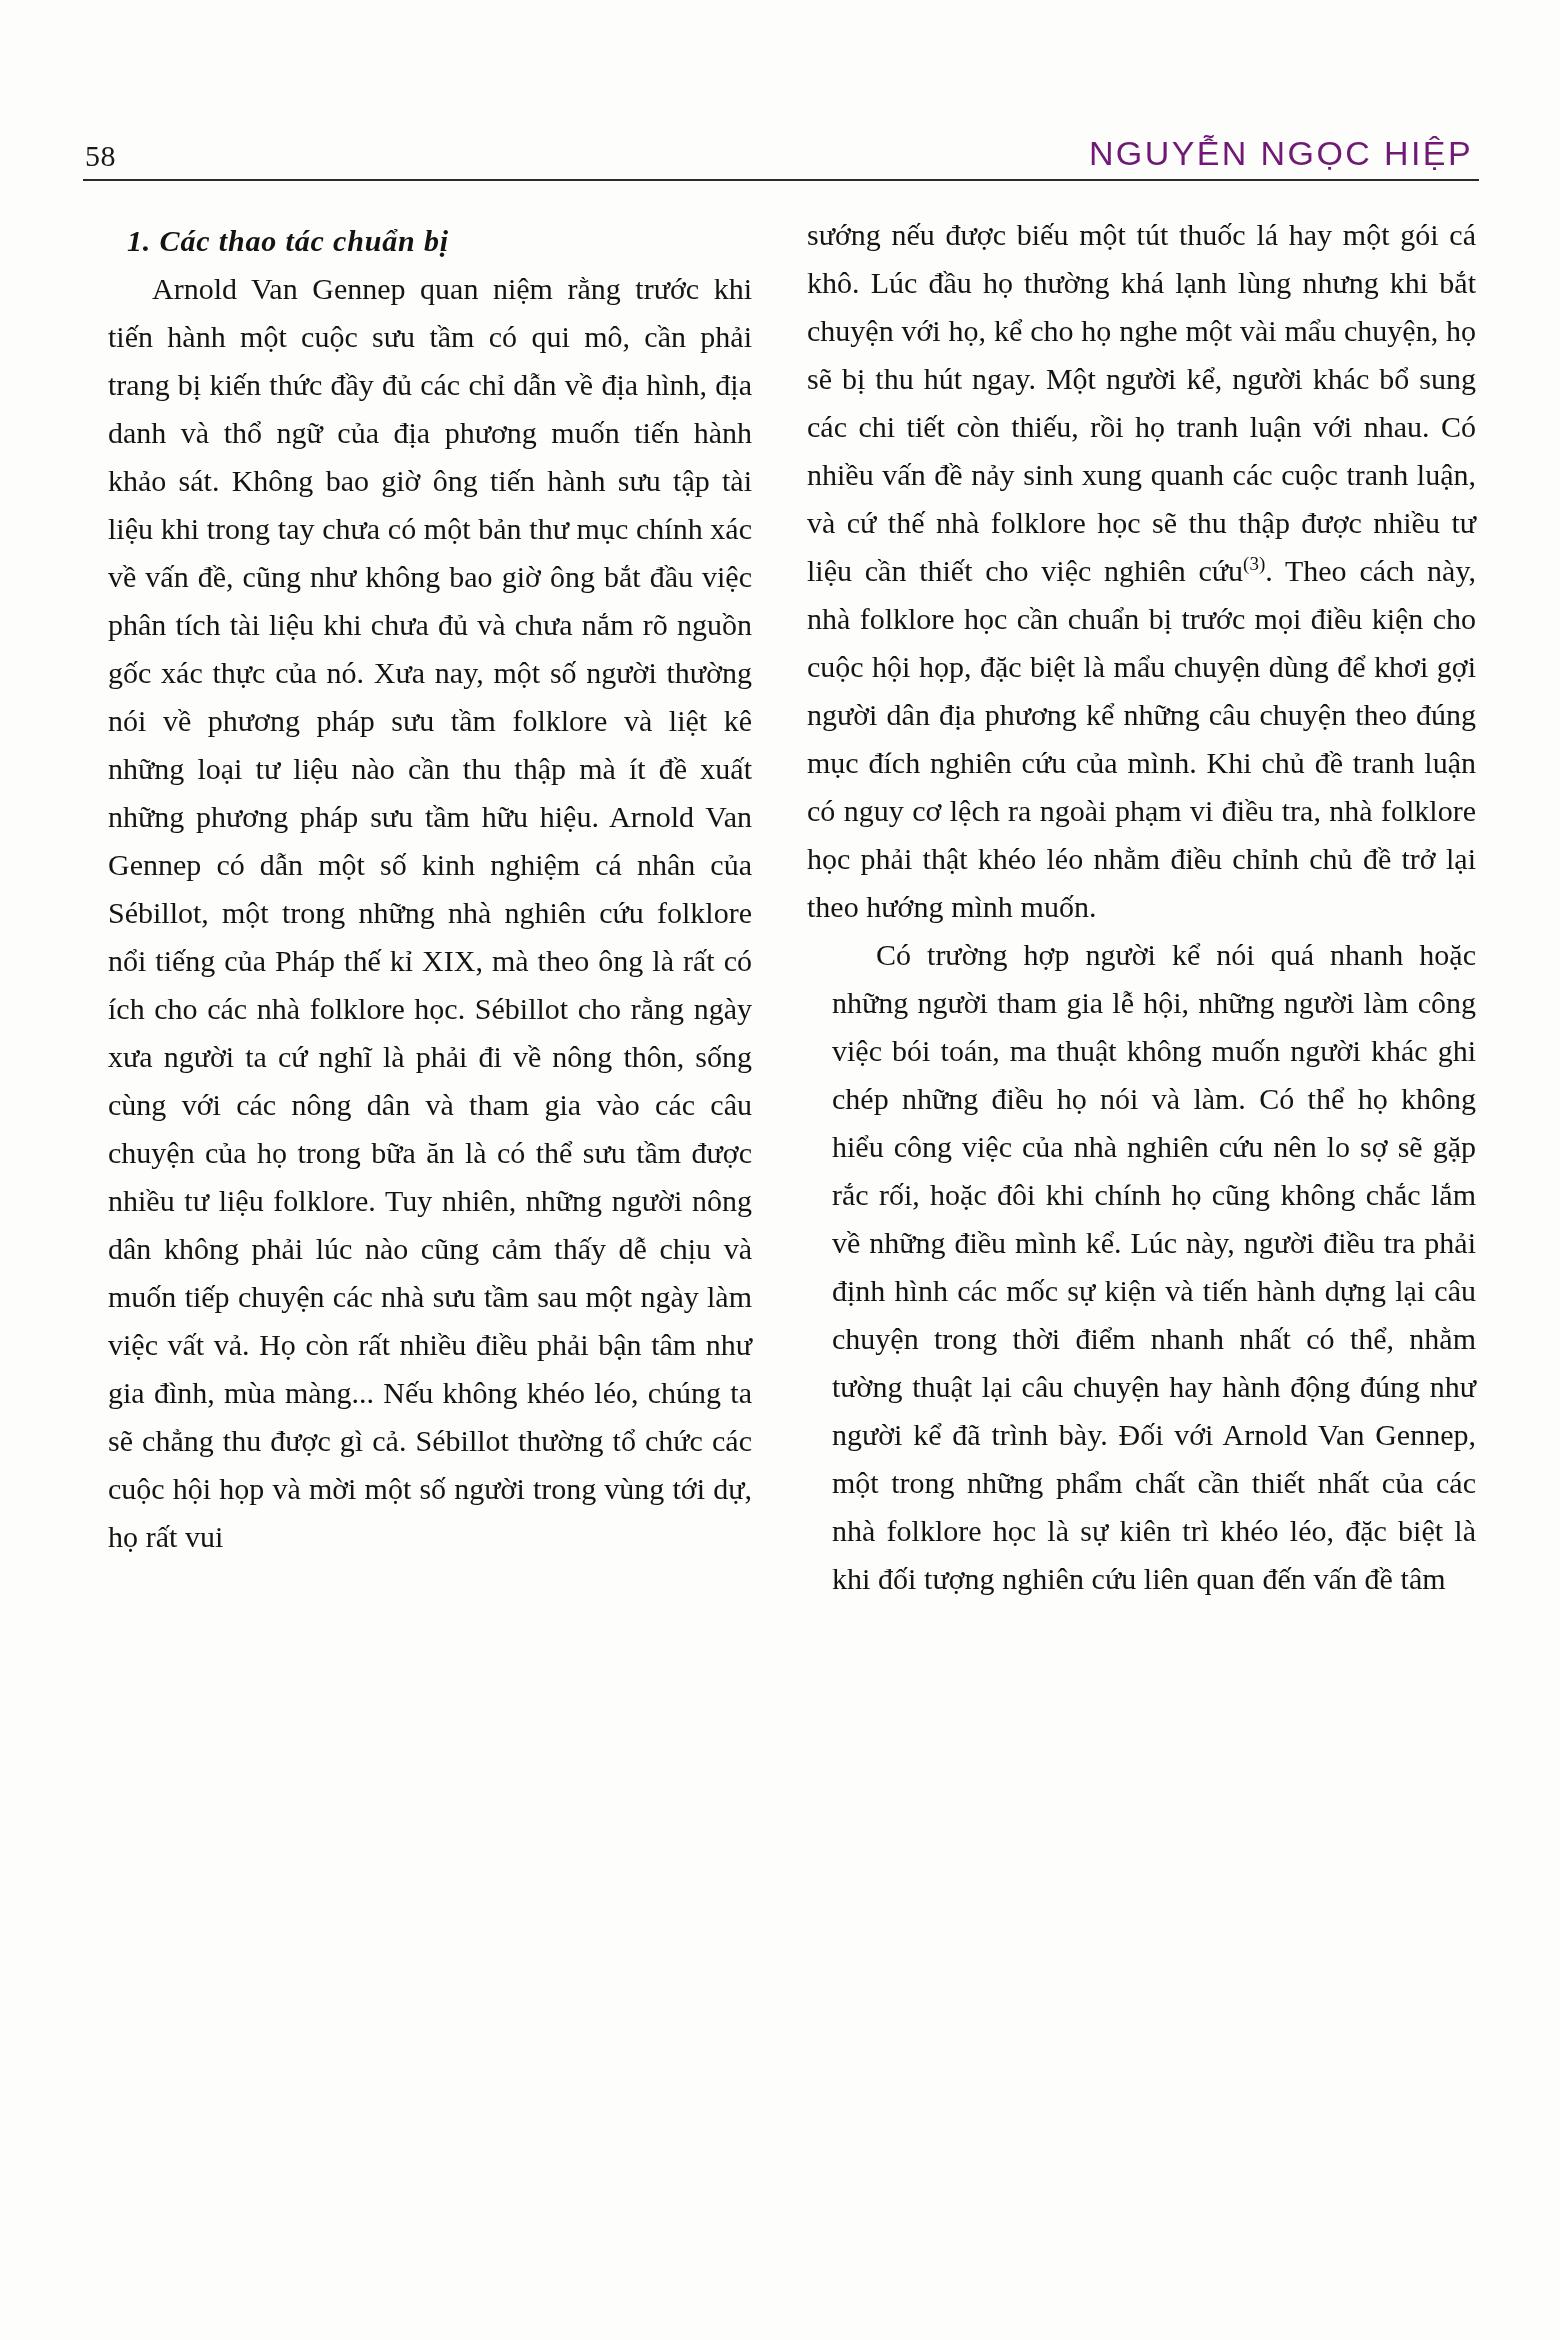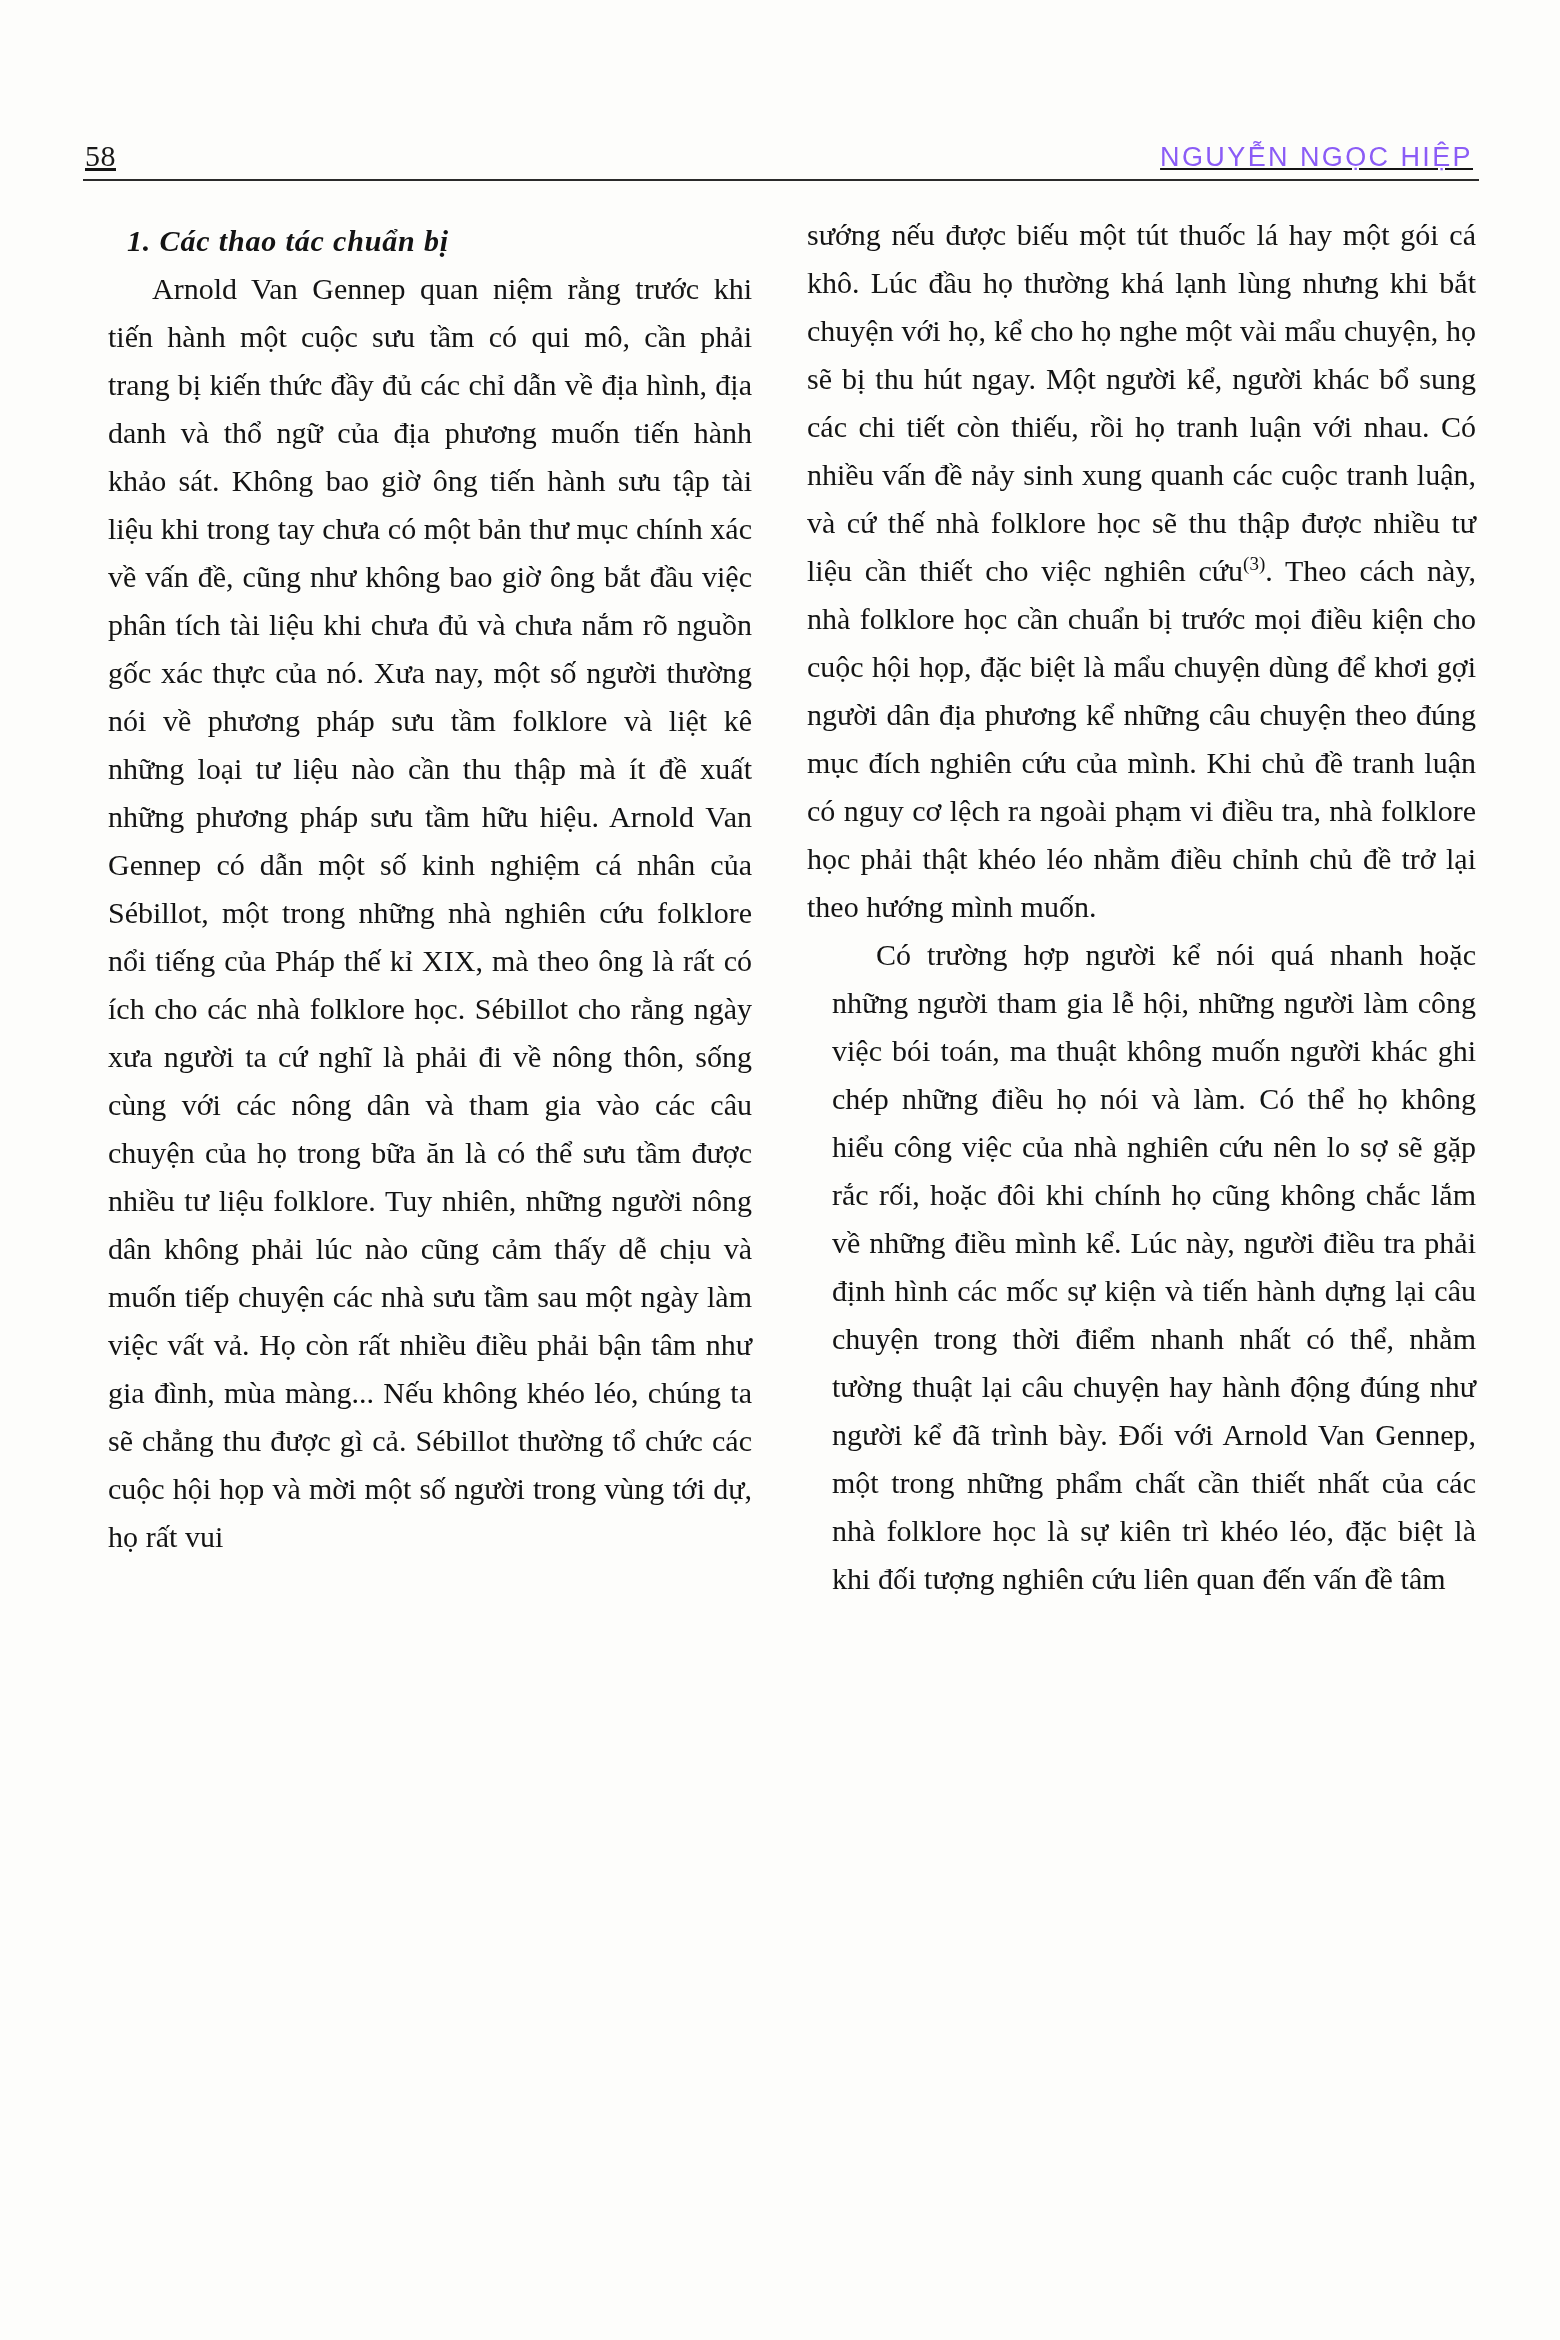--- a/index.html
+++ b/index.html
@@ -22,32 +22,31 @@
     left: 83px;
     top: 125px;
     width: 1396px;
   }
   .header {
     display: flex;
     align-items: flex-end;
     justify-content: space-between;
     padding: 0 6px 0 2px;
     height: 48px;
-    text-decoration: underline;
   }
   .folio {
     font-size: 30px;
     letter-spacing: 0.5px;
     color: #1a1a1a;
   }
   .running-head {
     font-family: "Liberation Sans", sans-serif;
-    font-size: 27px;
+    font-size: 34px;
     letter-spacing: 2.4px;
-    color: #8b5cf6;
+    color: #701a75;
   }
   .rule {
     border-top: 2px solid #2b2b2b;
     margin-top: 6px;
     width: 100%;
   }
   .columns {
     display: flex;
     gap: 55px;
     margin-top: 30px;

